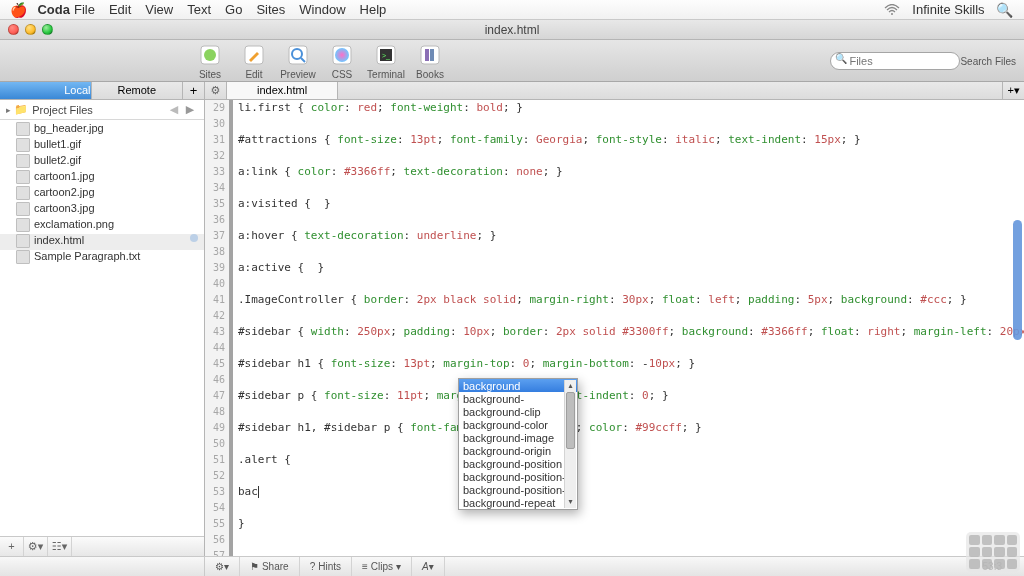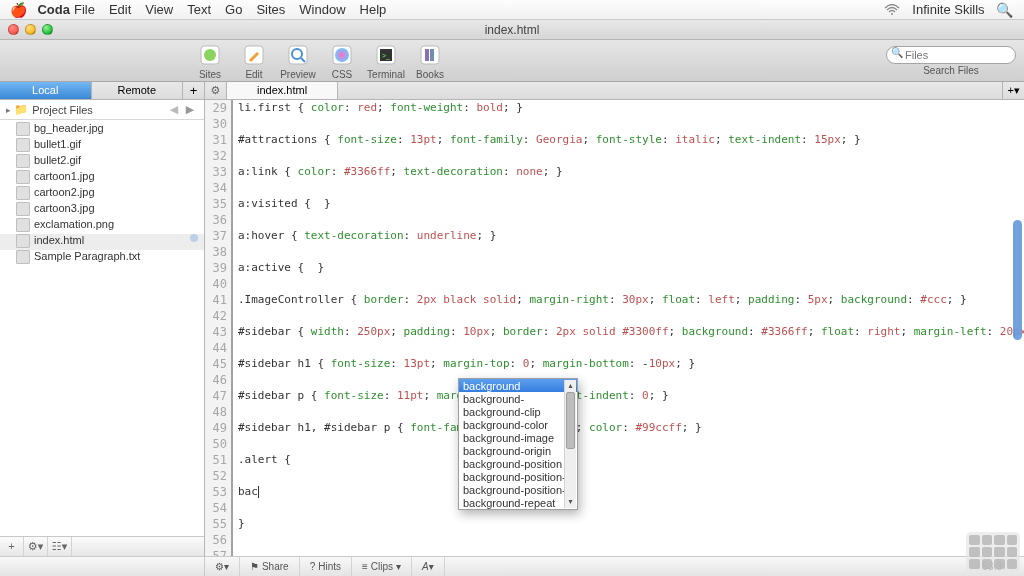--- a/index.html
+++ b/index.html
@@ -24,31 +24,31 @@
   .tl-min { background: radial-gradient(circle at 35% 30%, #ffe082, #ffbd2e 60%, #b08000); }
   .tl-max { background: radial-gradient(circle at 35% 30%, #9eec9e, #28c940 60%, #1a7a2d); }
   .titlebar .title { position: absolute; left: 0; right: 0; text-align: center; font-size: 12px; color: #444; pointer-events: none; }
   
   
   .toolbar { height: 42px; background: linear-gradient(#e6e6e6,#cfcfcf); border-bottom: 1px solid #a8a8a8; display: flex; align-items: center; padding: 0 8px; }
   .toolbar .tool-group { display: flex; margin-left: 180px; }
   .toolbar .tool { width: 44px; display: flex; flex-direction: column; align-items: center; font-size: 10px; color: #555; cursor: pointer; }
   .toolbar .tool .icon { width: 26px; height: 26px; display:flex; align-items:center; justify-content:center; }
   .toolbar .tool .lbl { margin-top: 1px; }
-  .toolbar .searchwrap { margin-left: auto; display:flex; flex-direction:column; align-items:center; }
+  .toolbar .searchwrap { margin-left: auto; display:flex; flex-direction:row; align-items:center; }
   .toolbar .search { width: 130px; height: 18px; border-radius: 10px; border: 1px solid #a5a5a5; background: #fff; font-size: 11px; padding: 0 6px 0 18px; }
   .toolbar .searchwrap .sl { font-size:10px; color:#555; margin-top:1px; }
   .toolbar .search-icon { position: relative; }
   .toolbar .search-icon::before { content:"🔍"; position:absolute; left:5px; top:1px; font-size:10px; color:#888; }
   
   
   .tabrow { height: 18px; background: linear-gradient(#e9e9e9,#dcdcdc); border-bottom: 1px solid #b5b5b5; display: flex; font-size: 11px; }
   .tabrow .side-tabs { width: 205px; display: flex; }
   .tabrow .side-tabs .tab { flex:1; text-align:center; line-height:17px; border-right:1px solid #b5b5b5; cursor:pointer; }
-  .tabrow .side-tabs .tab.active { background: linear-gradient(#73b7f3,#3a88d6); color:#fff; }
+  .tabrow .side-tabs .tab.active { background: linear-gradient(#73b7f3,#3a88d6); color:#fff;text-align:right; }
   .tabrow .side-tabs .tab.plus { flex: 0 0 22px; font-size: 13px; }
   .tabrow .editor-tabs { flex:1; display:flex; align-items:center; }
   .tabrow .gear { width: 22px; text-align:center; border-right:1px solid #b5b5b5; color:#666; line-height:17px; cursor:pointer; }
   .tabrow .filetab { padding: 0 30px; border-right:1px solid #b5b5b5; background:#f8f8f8; line-height:17px; cursor:pointer; }
   .tabrow .addtab { margin-left:auto; width:22px; border-left:1px solid #b5b5b5; text-align:center; line-height:17px; cursor:pointer; }
   
   
   .main { display:flex; height: calc(576px - 20px - 20px - 42px - 18px - 20px);  }
   
   
@@ -62,21 +62,21 @@
   .sidebar .file { display:flex; align-items:flex-start; height:16px; padding-left:16px; cursor:pointer; color:#333; }
   .sidebar .file .ficon { width:14px; height:14px; margin-right:4px; display:inline-block; background:#e0e0e0; border:1px solid #bfbfbf; border-radius:1px; }
   .sidebar .file.active { background:#ededed; }
   .sidebar .file .dot { margin-left:auto; margin-right:6px; width:8px; height:8px; border-radius:50%; background:#bcd0e7; }
   
   .sidebar .bottombar { height:20px; border-top:1px solid #c9c9c9; background:linear-gradient(#fbfbfb,#e7e7e7); display:flex; align-items:center; }
   .sidebar .bb-btn { width:24px; text-align:center; color:#666; border-right:1px solid #d3d3d3; line-height:19px; cursor:pointer; }
   
   
   .editor { flex:1; background:#fff; position:relative; overflow:hidden; }
-  .gutter { position:absolute; left:0; top:0; bottom:0; width:28px; background:#f3f3f3; border-right:2px solid #a3a3a3; color:#a7a7a7; text-align:right; font-family: Menlo, Monaco, monospace; font-size:12px; line-height:16px; padding-right:4px; }
+  .gutter { position:absolute; left:0; top:0; bottom:0; width:28px; background:#f3f3f3; border-right:4px solid #a3a3a3; color:#a7a7a7; text-align:right; font-family: Menlo, Monaco, monospace; font-size:10px; line-height:16px; padding-right:4px; }
   .gutter div { height:16px; }
   .code { position:absolute; left:33px; top:0; right:15px; bottom:0; font-family: Menlo, Monaco, monospace; font-size:11px; line-height:16px; white-space:pre; color:#333; }
   .code .ln { height:16px; }
   
   .sel { color:#333; }
   .p-green { color:#2f8f2f; }
   .p-red { color:#c05050; }
   
   .scrollbar-v { position:absolute; right:2px; top:0; bottom:0; width:12px; }
   .scrollbar-v .thumb { position:absolute; right:0; top:120px; width:9px; height:120px; background:rgba(100,150,220,0.9); border-radius:5px; }

